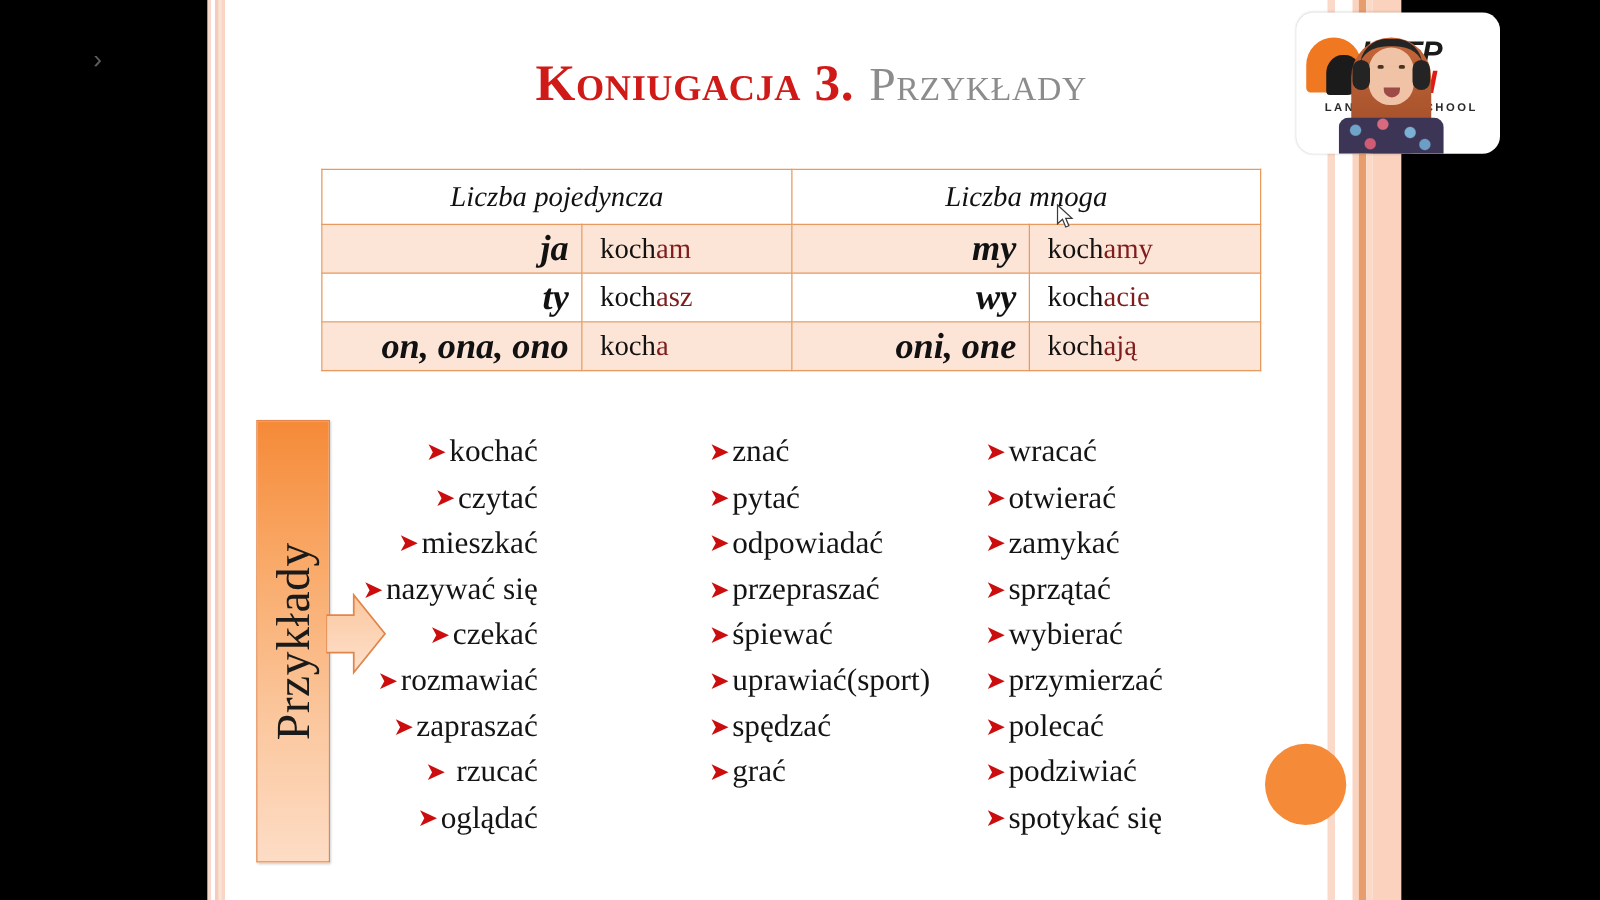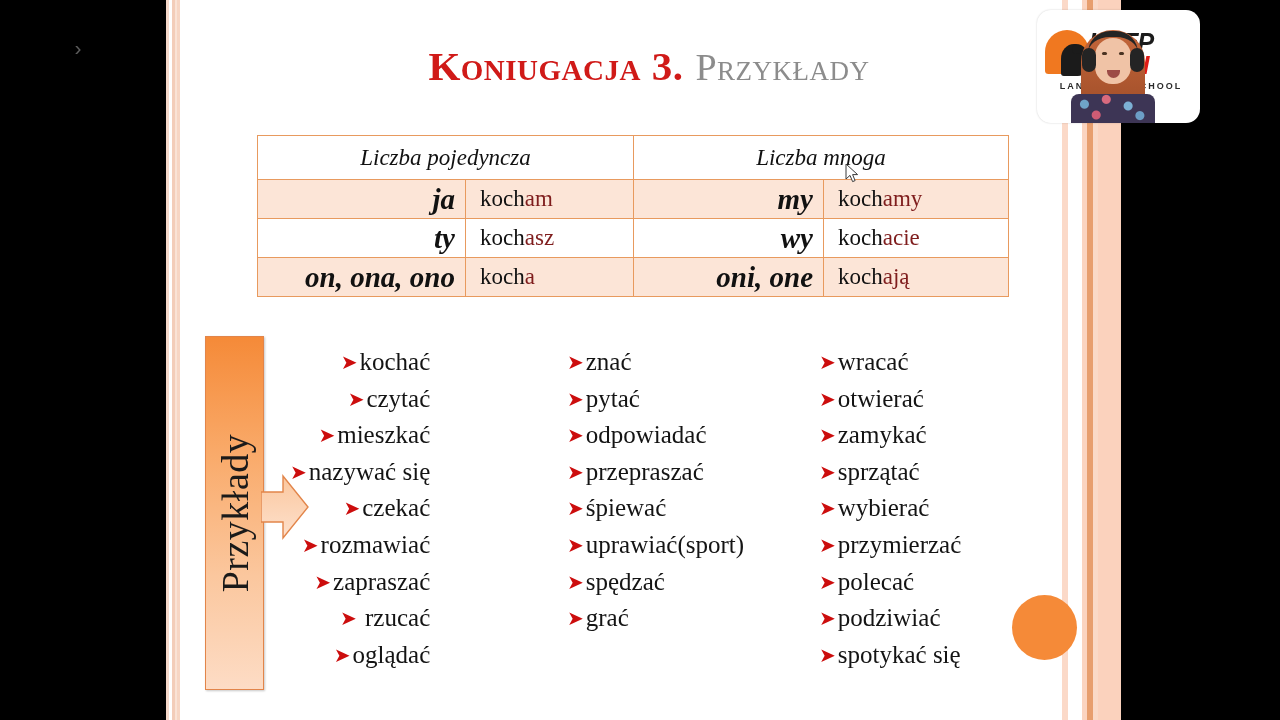--- a/index.html
+++ b/index.html
@@ -179,21 +179,21 @@
     font-size: 25px;
     color: #141414;
     line-height: 35.6px;
     list-style: none;
     margin: 0;
     padding: 0;
     white-space: nowrap;
   }
   #verb-col-1 { left: 124px; text-align: right; }
   #verb-col-2 { left: 401px; }
-  #verb-col-3 { left: 653px; }
+  #verb-col-3 { left: 622px; }
   .verb-col li { margin: 0; padding: 0; }
   .vbullet {
     color: #cc0d0d;
     font-size: 20px;
     margin-right: 2px;
     display: inline-block;
     vertical-align: 1px;
   }
 
   

